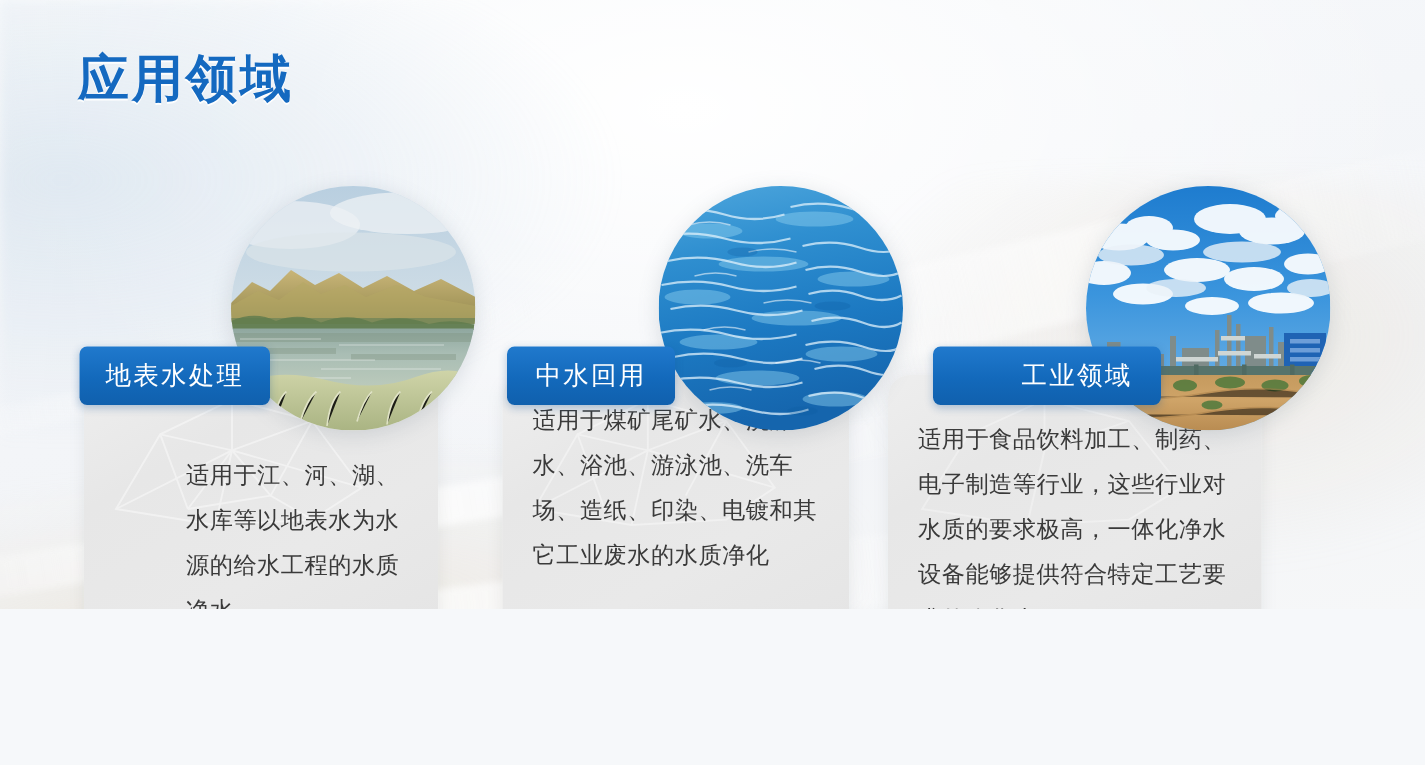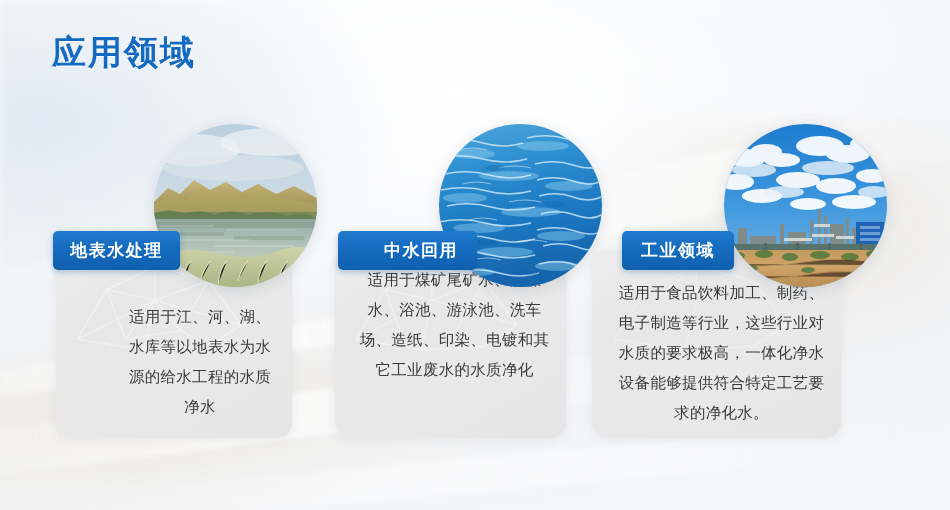--- a/index.html
+++ b/index.html
@@ -1,25 +1,24 @@
 <!DOCTYPE html>
 <html lang="zh"><head>
 <meta charset="utf-8">
 <style>
   html,body{margin:0;padding:0;}
   body{
     width:950px;height:510px;overflow:hidden;
     font-family:"Liberation Sans","DejaVu Sans",sans-serif;
     background:#f6f8fa;
   }
-  .stage{position:relative;width:950px;height:510px;overflow:hidden;
+  .stage{position:relative;width:950px;height:406px;overflow:hidden;
     background:
       radial-gradient(ellipse 700px 360px at 48% 18%, #ffffff 0%, rgba(255,255,255,0) 70%),
       linear-gradient(170deg,#f7f9fb 0%,#f4f6f9 38%,#f2f4f7 68%,#f6f7f8 100%);
-    text-align: center;
   }
 
   
   .bg-streaks{position:absolute;inset:0;overflow:hidden;pointer-events:none;}
   .bg-streaks i{position:absolute;display:block;background:linear-gradient(90deg,rgba(255,255,255,0) 0%,rgba(255,255,255,.95) 45%,rgba(255,255,255,0) 100%);filter:blur(2px);}
   .s1{left:-120px;top:330px;width:760px;height:26px;transform:rotate(-9deg);opacity:.9;}
   .s2{left:-150px;top:392px;width:900px;height:46px;transform:rotate(-7deg);opacity:.75;}
   .s3{left:100px;top:455px;width:820px;height:34px;transform:rotate(-5deg);opacity:.55;}
   .s4{left:420px;top:150px;width:620px;height:60px;transform:rotate(-13deg);opacity:.5;}
   .s5{left:-60px;top:240px;width:420px;height:18px;transform:rotate(-12deg);opacity:.45;}
@@ -52,27 +51,27 @@
   #card1{left:56px;top:250px;width:236px;height:188px;}
   #card1 .body{top:52px;left:20px;right:16px;margin-left:48px;}
   #card2{left:335px;top:250px;width:231px;height:188px;}
   #card2 .body{top:15px;left:20px;right:12px;}
   #card3{left:592px;top:250px;width:249px;height:188px;}
   #card3 .body{top:28px;left:20px;right:10px;}
 
   
   .badge{position:absolute;z-index:6;border-radius:5px;
     background:linear-gradient(180deg,#2079cd 0%,#1369bb 55%,#1060ad 100%);
-    color:#fff;font-weight:bold;font-size:17px;letter-spacing:1.5px;
+    color:#fff;font-weight:normal;font-size:17px;letter-spacing:1.5px;
     display:flex;align-items:center;justify-content:center;
     box-shadow:0 2px 6px rgba(16,80,150,.30);
     font-family:"DejaVu Sans","Liberation Sans",sans-serif;}
   #badge1{left:53px;top:231px;width:127px;height:39px;}
-  #badge2{left:338px;top:231px;width:112px;height:39px;padding-left:27px;}
-  #badge3{left:622px;top:231px;width:112px;height:39px;}
+  #badge2{left:338px;top:231px;width:112px;height:39px;}
+  #badge3{left:622px;top:231px;width:112px;height:39px;padding-left:40px;}
 
   
   .photo{position:absolute;border-radius:50%;overflow:hidden;z-index:4;
     box-shadow:0 3px 14px rgba(100,115,130,.20);}
   #photo1{left:154px;top:124px;width:163px;height:163px;}
   #photo2{left:439px;top:124px;width:163px;height:163px;}
   #photo3{left:724px;top:124px;width:163px;height:163px;}
   .photo svg{display:block;width:100%;height:100%;}
 </style>
 </head>

